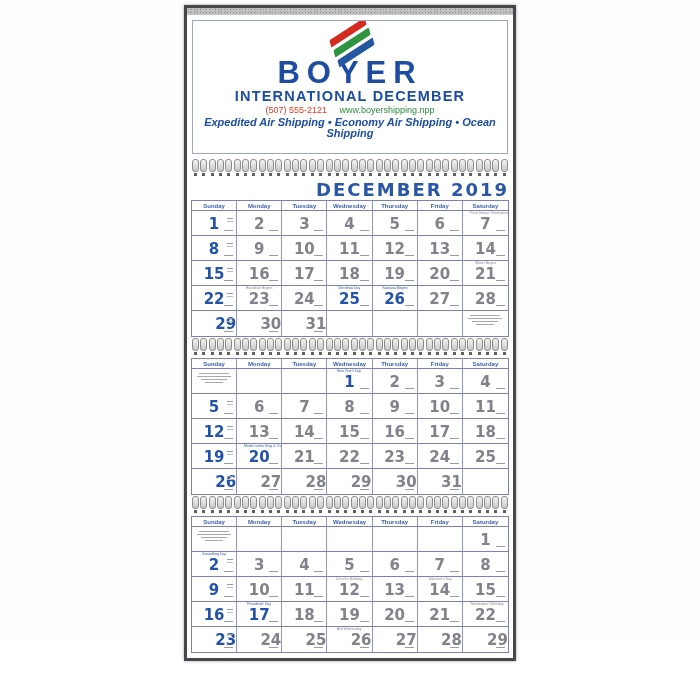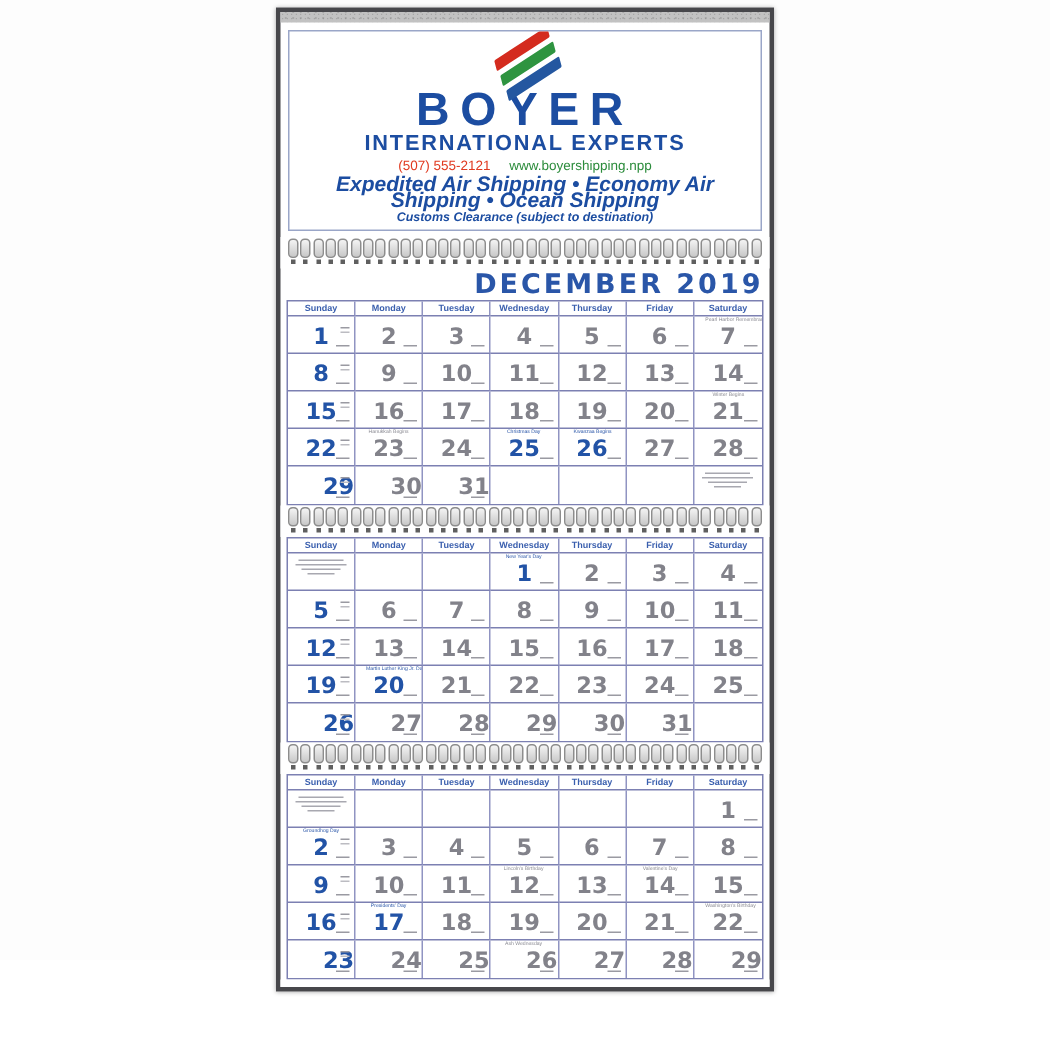--- a/index.html
+++ b/index.html
@@ -18,21 +18,21 @@
   .logo i{position:absolute;width:42px;height:7px;border-radius:1px;transform:rotate(-33deg) skewX(-18deg);}
   .logo i.r{background:#d42b1e;left:9px;top:3px;}
   .logo i.g{background:#2e9440;left:13px;top:13px;}
   .logo i.b{background:#2457a0;left:17px;top:23px;}
   .brand{font-size:31px;font-weight:700;letter-spacing:7px;color:#1c4da1;line-height:30px;}
   .brand2{font-size:14.5px;font-weight:700;letter-spacing:1.2px;color:#1c4da1;line-height:16px;}
   .experts{font-size:11px;font-weight:700;letter-spacing:.4px;color:#e0391f;line-height:14px;margin-top:1px;}
   .contact{font-size:9px;font-weight:400;line-height:12px;}
   .contact .phone{color:#e0391f;margin-right:10px;}
   .contact .site{color:#2c8c3c;}
-  .services{font-size:14px;font-weight:700;font-style:italic;color:#1c4da1;line-height:11px;margin-top:1px;}
+  .services{font-size:11px;font-weight:700;font-style:italic;color:#1c4da1;line-height:11px;margin-top:1px;}
   .customs{font-size:8.3px;font-weight:700;font-style:italic;color:#1c4da1;line-height:10px;}
   
   .spiral{height:20px;display:flex;justify-content:space-between;align-items:flex-start;
     padding:1px 5px 0 5px;background:#fff;}
   .loop{display:flex;flex-direction:column;align-items:center;}
   .ring{width:5px;height:11px;border:1px solid #8d8d8d;border-radius:3px;
     background:linear-gradient(#f4f4f4,#c8c8c8);}
   .hole{width:3px;height:3px;background:#5f5f5f;margin-top:1px;}
   
   .panel{padding:0 4px;}
@@ -72,27 +72,26 @@
   <div class="calendar">
     <div class="speckle"></div>
 
     <div class="ad">
       <div class="logo">
         <i class="s r"></i>
         <i class="s g"></i>
         <i class="s b"></i>
       </div>
       <div class="brand">BOYER</div>
-      <div class="brand2">INTERNATIONAL EXPERTS</div>
+      <div class="brand2">INTERNATIONAL DECEMBER</div>
       <div class="contact">
         <span class="phone">(507) 555-2121</span>
         <span class="site">www.boyershipping.npp</span>
       </div>
       <div class="services">Expedited Air Shipping • Economy Air Shipping • Ocean Shipping</div>
-      <div class="customs">Customs Clearance (subject to destination)</div>
 
     </div>
 
     <div class="spiral">
         <span class="loop">
           <span class="ring"></span>
           <span class="hole"></span>
         </span>
         <span class="loop">
           <span class="ring"></span>

